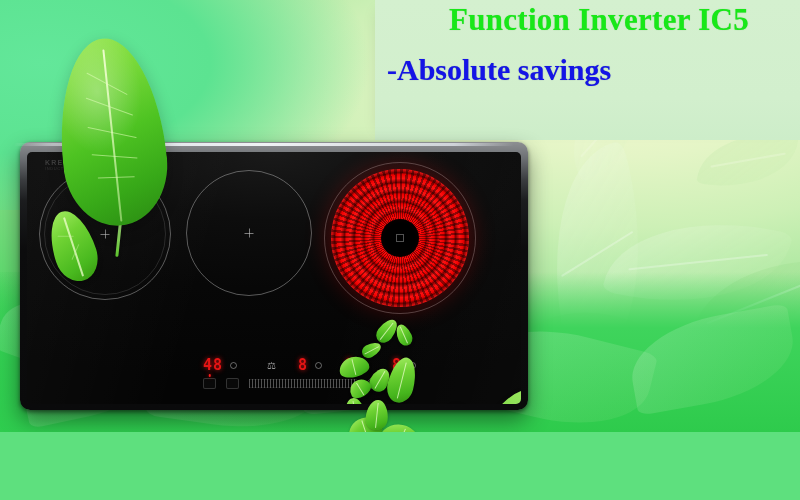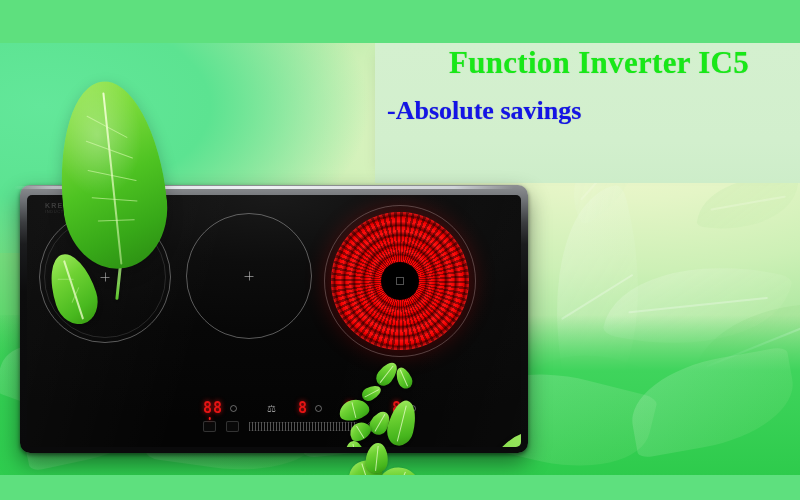--- a/index.html
+++ b/index.html
@@ -2,21 +2,21 @@
 <html><head>
 <meta charset="utf-8">
 <style>
   * { margin:0; padding:0; box-sizing:border-box; }
   html,body { width:800px; height:500px; overflow:hidden; }
   body {
     font-family:"Liberation Sans", sans-serif;
     background:#5ee07e;
     position:relative;
   }
-  #stage { position:absolute; inset:0; width:800px; height:432px; overflow:hidden;margin-top:43px; }
+  #stage { position:absolute; inset:0; width:800px; height:432px; overflow:hidden; }
 
   
   .bg-base{
     position:absolute; inset:0;
     background:
       radial-gradient(120% 90% at 78% 22%, #f3f8cf 0%, #e4f5c6 16%, #cdf0b6 34%, #a9e79e 52%, #74dd7c 72%, #4cd862 88%, #3ad457 100%),
       linear-gradient(180deg,#6fe596 0%,#63e28a 30%,#55dd78 60%,#3fd65f 100%);
   }
   .bg-topleft{
     position:absolute; left:0; top:0; width:420px; height:210px;
@@ -57,21 +57,21 @@
     text-align:center;
     font-family:"Liberation Serif", serif;
     font-size:31px; font-weight:700; letter-spacing:.3px;
     color:#18e818;
     text-shadow:0 0 1px rgba(0,140,0,.35);
     white-space:nowrap;
   }
   .banner-line{
     position:absolute; left:12px;
     font-family:"Liberation Serif", serif;
-    font-size:26px; font-weight:700; color:#1414e6;
+    font-size:30px; font-weight:700; color:#1414e6;
     text-shadow:0 0 1px rgba(0,0,120,.4);
     white-space:nowrap;
   }
   .banner-line.l1{ top:53px; }
   .banner-line.l2{ top:89px; }
 
   
   .cooktop{
     position:absolute; left:20px; top:142px; width:508px; height:268px;
     border-radius:10px;
@@ -357,21 +357,21 @@
 
     <div class="zone-hot-ring"></div>
     <div class="zone-hot">
       <div class="zone-hot-spokes"></div>
       <div class="zone-hot-core"></div>
     </div>
 
     <div class="panel">
 
       <div class="digit-row">
-        <span class="seg">88</span>
+        <span class="seg">48</span>
         <span class="dot-ind"></span>
         <span class="gap-m"></span>
         <span class="lock-ico">⚖</span>
         <span class="gap-s"></span>
         <span class="seg">8</span>
         <span class="dot-ind"></span>
         <span class="gap-s"></span>
         <span class="seg">8</span>
         <span class="dot-ind"></span>
         <span class="gap-s"></span>

